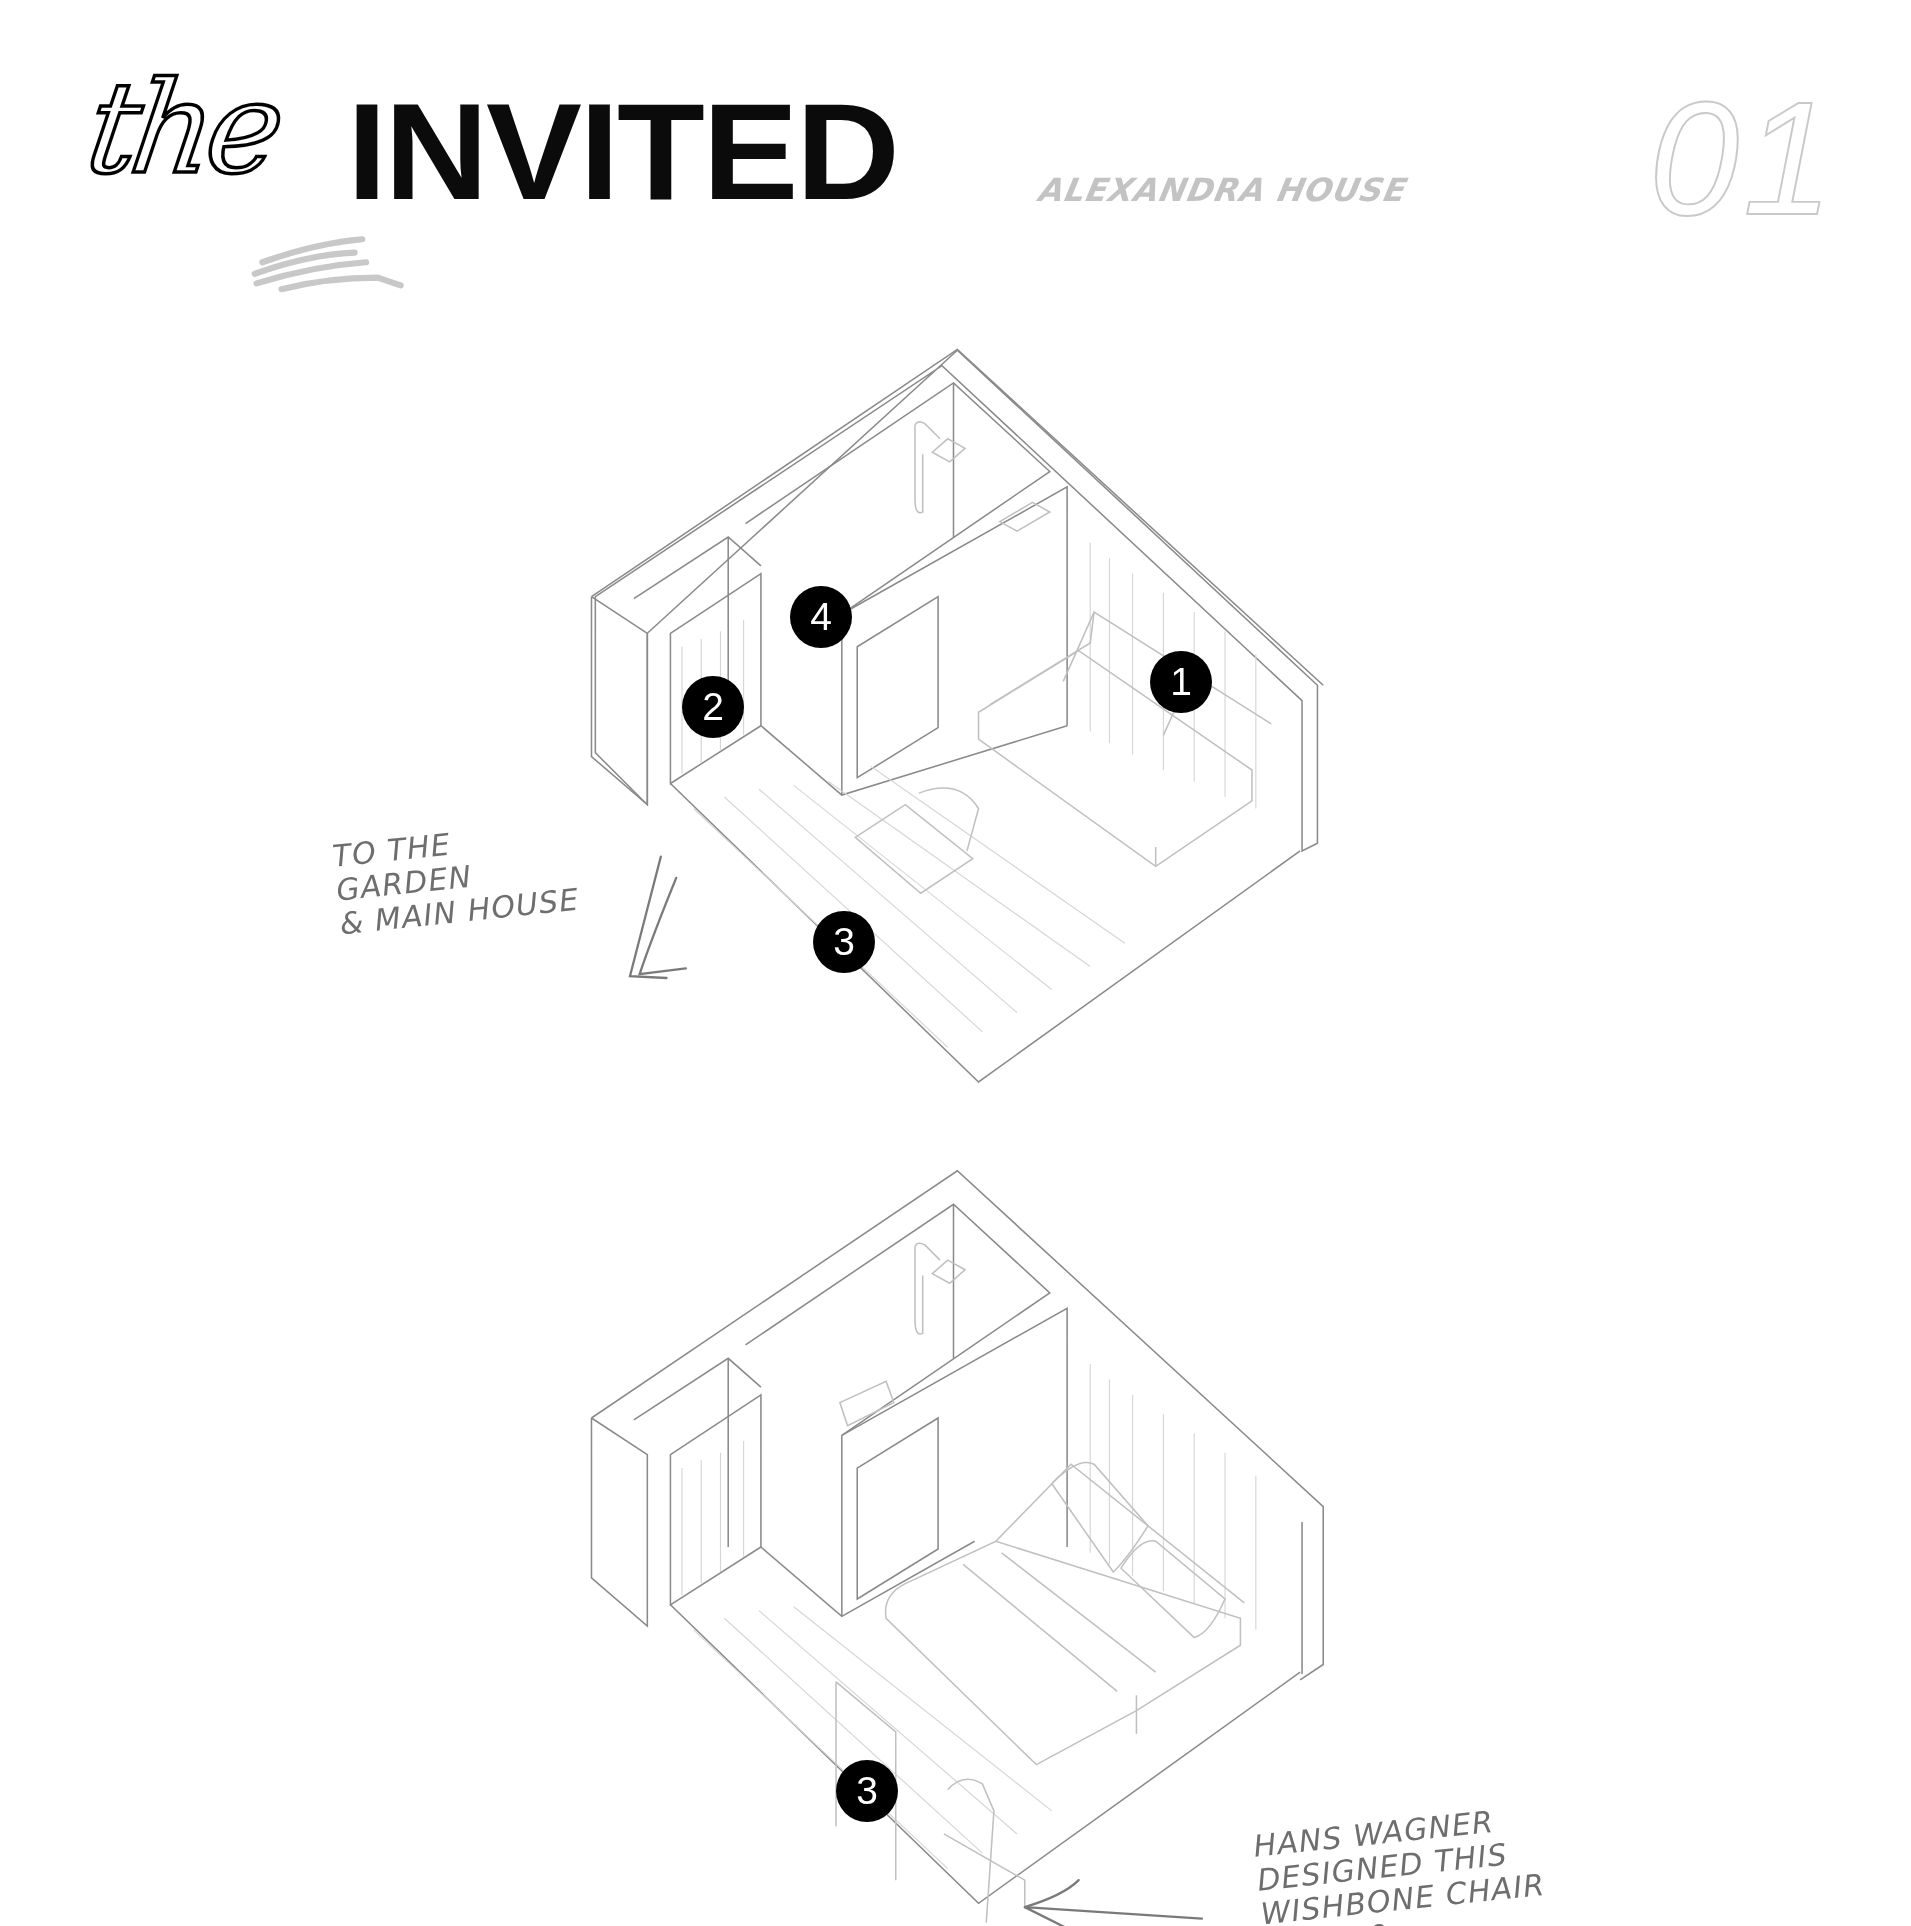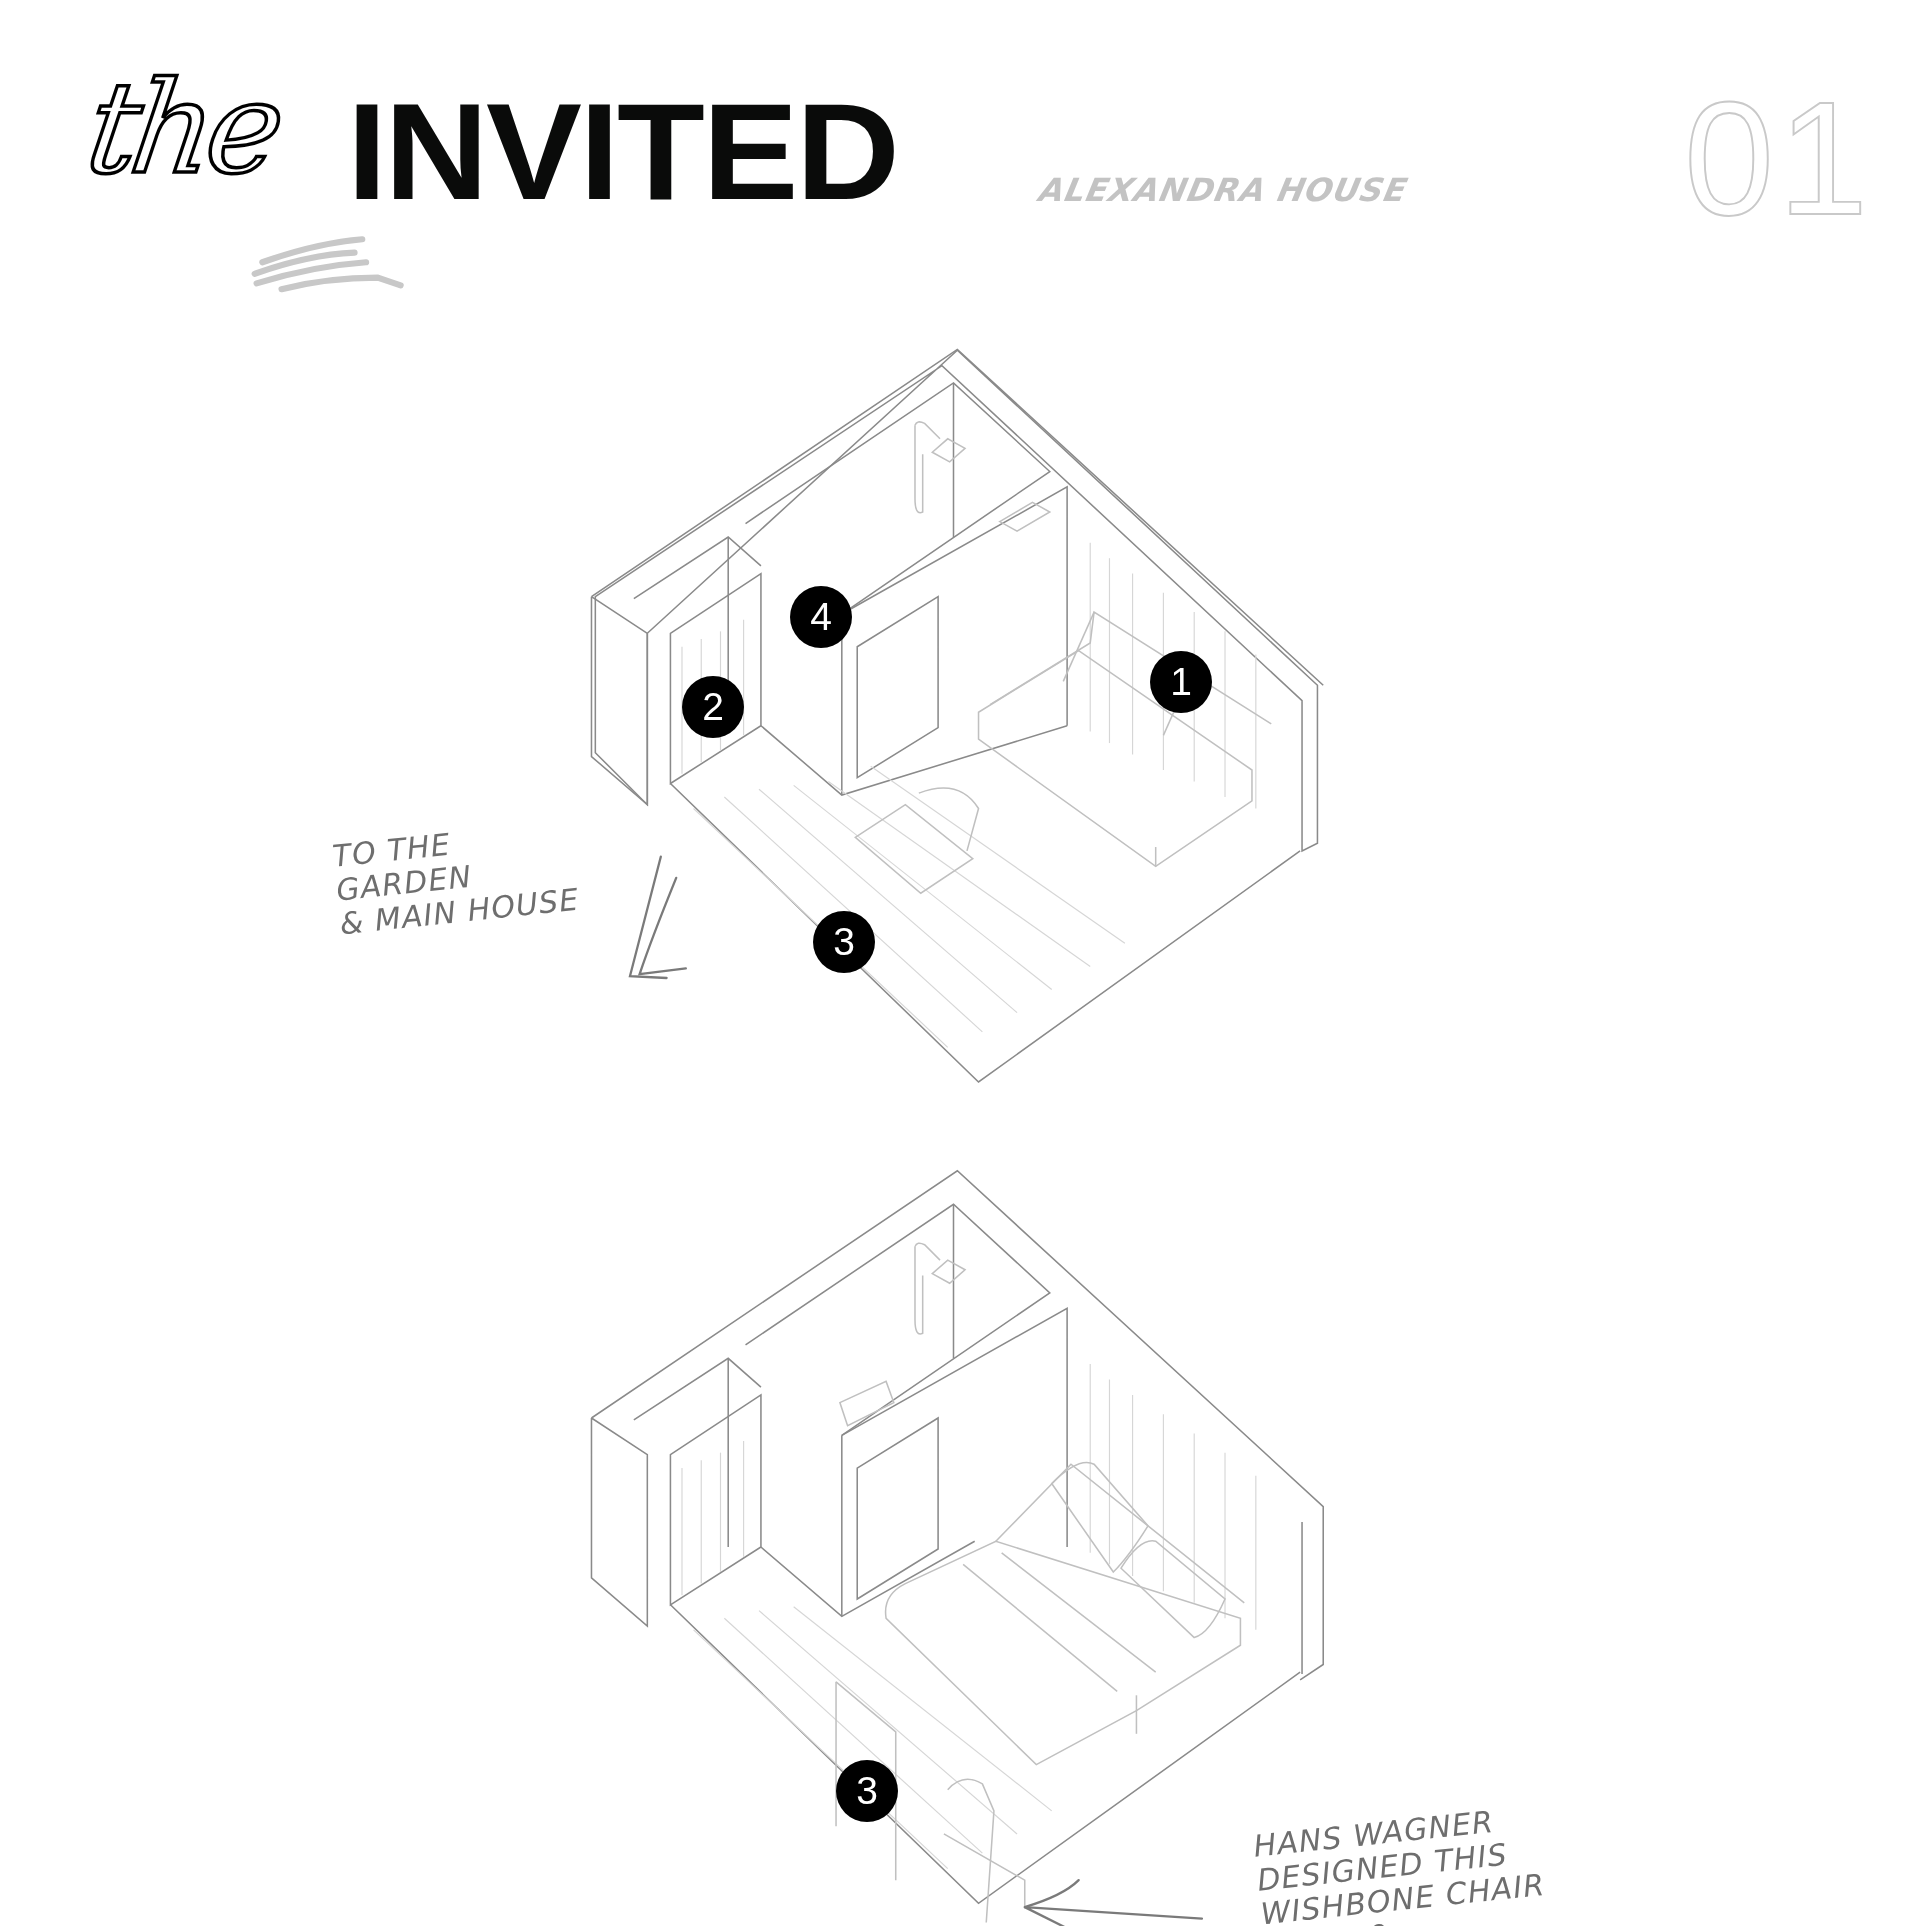--- a/index.html
+++ b/index.html
@@ -11,22 +11,22 @@
   .logo-the { left:89px; top:65px; font-family:"DejaVu Serif", serif; font-style:italic;
               font-size:127px; letter-spacing:-7px; color:#fff; -webkit-text-stroke:3.5px #000;
               line-height:1; transform:skewX(-8deg); }
   .logo-invited { left:347px; top:83px; font-family:"Liberation Sans", sans-serif; font-weight:bold;
                   font-size:137px; line-height:1; letter-spacing:-2.3px; color:#0a0b0a;
                   transform:scaleX(1.05); transform-origin:left top; }
   .scribble { left:239px; top:220px; width:185px; height:73px; }
   .subtitle { left:1040px; top:171px; font-family:"DejaVu Sans", sans-serif; font-style:italic;
               font-size:32px; color:#c3c3c3; letter-spacing:0.8px; transform:skewX(-12deg);
               font-weight:bold; }
-  .page-num { left:1684px; top:77px; font-family:"Liberation Sans", sans-serif; font-size:162px;
-              line-height:1; color:#fff; -webkit-text-stroke:1.9px #c9c9c9; letter-spacing:3.9px; }
+  .page-num { left:1649px; top:77px; font-family:"Liberation Sans", sans-serif; font-size:162px;
+              line-height:1; color:#fff; -webkit-text-stroke:1.9px #c9c9c9; letter-spacing:3.9px;font-style:italic; }
 
   
   .diagram { position:absolute; }
   .marker { position:absolute; width:62px; height:62px; border-radius:50%; background:#000;
             color:#fff; font-family:"Liberation Sans", sans-serif; font-size:39px;
             display:flex; align-items:center; justify-content:center; }
 
   
   .note { position:absolute; font-family:"DejaVu Sans", sans-serif; font-style:italic;
           color:#6e6e6e; font-size:30px; line-height:34px; letter-spacing:1.2px;

